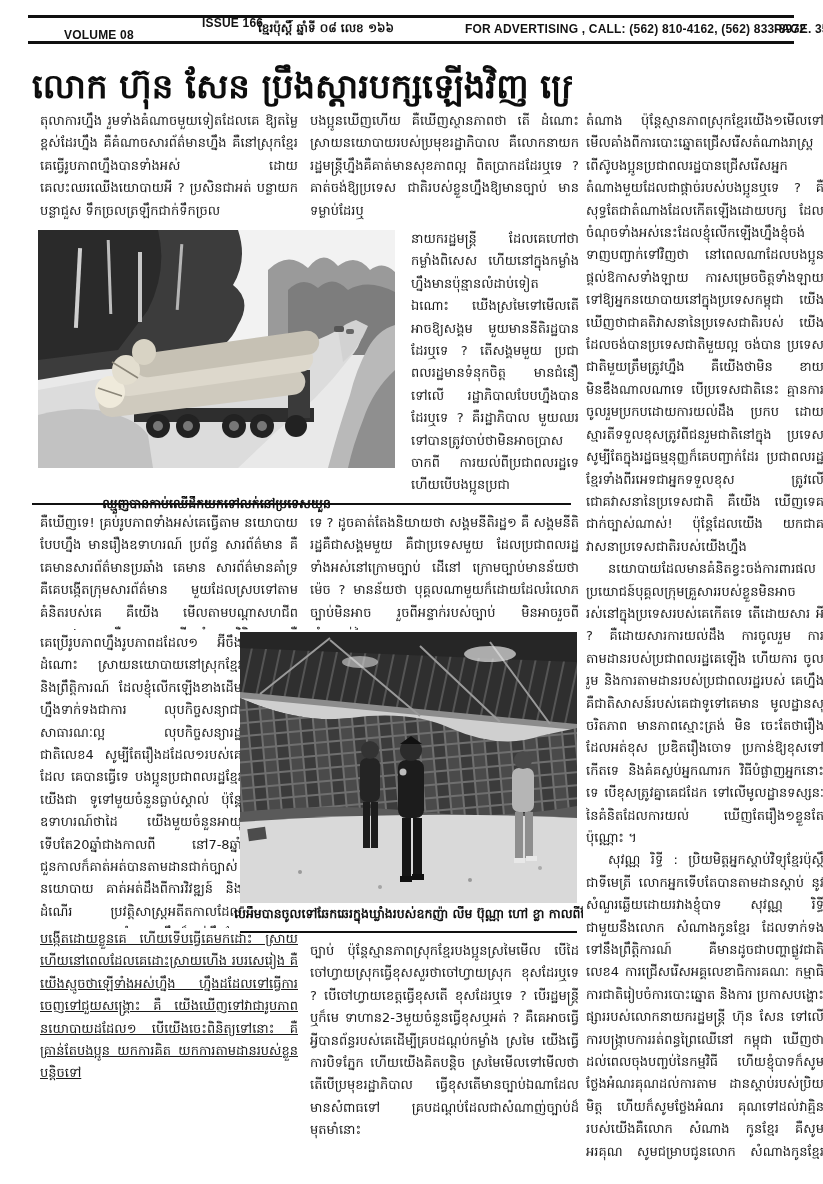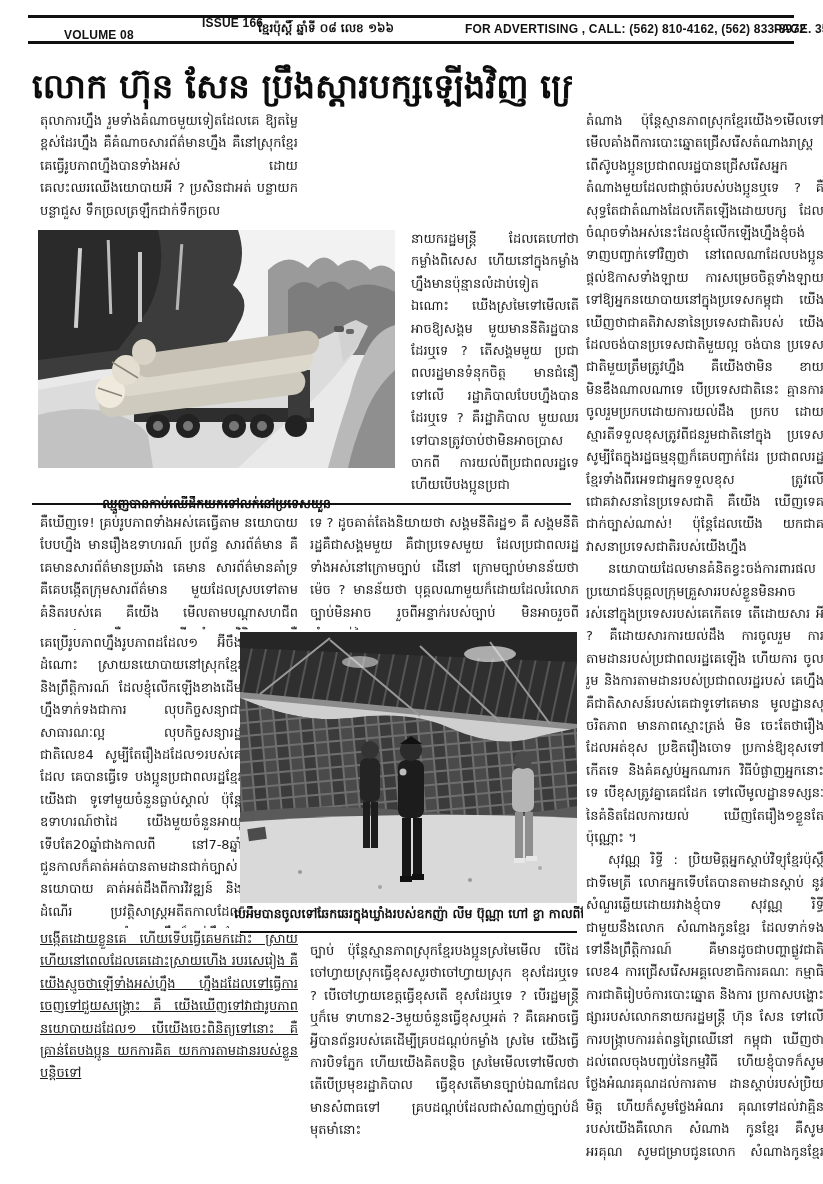--- a/index.html
+++ b/index.html
@@ -39,20 +39,21 @@
   <div class="abs headline" style="left:32px;top:58px;width:540px;height:58px;">លោក ហ៊ុន សែន ប្រឹងស្តារបក្សឡើងវិញ ក្រោយពេល...</div>
 
   <div class="abs body-col" style="left:578px;top:110px;width:238px;height:1052px;">
     <p class="noindent">តំណាង ប៉ុន្តែស្មានភាពស្រុកខ្មែរយើង១មើលទៅ មើលគាំងពីការបោះឆ្នោតជ្រើសរើសតំណាងរាស្ត្រ ពើស៊ូបងប្អូនប្រជាពលរដ្ឋបានជ្រើសរើសអ្នក តំណាងមួយដែលជាផ្តាច់របស់បងប្អូនឬទេ ? គឺ សុទ្ធតែជាតំណាងដែលកើតឡើងដោយបក្ស ដែល ចំណុចទាំងអស់នេះដែលខ្ញុំលើកឡើងហ្នឹងខ្ញុំចង់ ទាញបញ្ជាក់ទៅវិញថា នៅពេលណាដែលបងប្អូន ផ្តល់ឱកាសទាំងឡាយ ការសម្រេចចិត្តទាំងឡាយ ទៅឱ្យអ្នកនយោបាយនៅក្នុងប្រទេសកម្ពុជា យើងឃើញថាជាគតិវាសនានៃប្រទេសជាតិរបស់ យើងដែលចង់បានប្រទេសជាតិមួយល្អ ចង់បាន ប្រទេសជាតិមួយត្រឹមត្រូវហ្នឹង គឺយើងថាមិន ខាយ មិនឌឹងណាលណាទេ បើប្រទេសជាតិនេះ គ្មានការចូលរួមប្រកបដោយការយល់ដឹង ប្រកប ដោយស្មារតីទទួលខុសត្រូវពីជនរួមជាតិនៅក្នុង ប្រទេស សូម្បីតែក្នុងរដ្ឋធម្មនុញ្ញក៏គេបញ្ជាក់ដែរ ប្រជាពលរដ្ឋខ្មែរទាំងពីរអេទជាអ្នកទទួលខុស ត្រូវលើជោគវាសនានៃប្រទេសជាតិ គឺយើង ឃើញទេគជាក់ច្បាស់ណាស់! ប៉ុន្តែដែលយើង យកជាគវាសនាប្រទេសជាតិរបស់យើងហ្នឹង</p>
     <p>នយោបាយដែលមានគំនិតខ្វះចង់ការពារផល ប្រយោជន៍បុគ្គលក្រុមគ្រួសាររបស់ខ្លួនមិនអាច រស់នៅក្នុងប្រទេសរបស់គេកើតទេ តើដោយសារ អី ? គឺដោយសារការយល់ដឹង ការចូលរួម ការ តាមដានរបស់ប្រជាពលរដ្ឋគេឡើង ហើយការ ចូលរួម និងការតាមដានរបស់ប្រជាពលរដ្ឋរបស់ គេហ្នឹងគឺជាតិសាសន៍របស់គេជាទូទៅគេមាន មូលដ្ឋានសុចរិតភាព មានភាពស្មោះត្រង់ មិន ចេះតែថារឿងដែលអត់ខុស ប្រឌិតរឿងចោទ ប្រកាន់ឱ្យខុសទៅកើតទេ និងគំគស្លប់អ្នកណារក វិធីបំផ្លាញអ្នកនោះទេ បើខុសត្រូវគ្នាគេជដែក ទៅលើមូលដ្ឋានទស្សនៈនៃគំនិតដែលការយល់ ឃើញតែរឿង១ខ្លួនតែប៉ុណ្ណោះ ។</p>
     <p><span class="speaker">សុវណ្ណ រិទ្ធី :</span> <span>ប្រិយមិត្តអ្នកស្តាប់វិទ្យុខ្មែរប៉ុស្តិ៍ ជាទីមេត្រី លោកអ្នកទើបតែបានតាមដានស្តាប់ នូវសំណួរឆ្លើយដោយរវាងខ្ញុំបាទ សុវណ្ណ រិទ្ធី ជាមួយនឹងលោក សំណាងកូនខ្មែរ ដែលទាក់ទង ទៅនឹងព្រឹត្តិការណ៍ គឺមានដូចជាបញ្ហាផ្លូវជាតិ លេខ4 ការជ្រើសរើសអគ្គលេខាធិការគណៈ កម្មាធិការជាតិរៀបចំការបោះឆ្នោត និងការ ប្រកាសបង្ហោះផ្សាររបស់លោកនាយករដ្ឋមន្ត្រី ហ៊ុន សែន ទៅលើការបង្ក្រាបការរត់ពន្ធព្រៃឈើនៅ កម្ពុជា ឃើញថាដល់ពេលចុងបញ្ចប់នៃកម្មវិធី ហើយខ្ញុំបាទក៏សូមថ្លែងអំណរគុណដល់ការតាម ដានស្តាប់របស់ប្រិយមិត្ត ហើយក៏សូមថ្លែងអំណរ គុណទៅដល់វាគ្មិនរបស់យើងគឺលោក សំណាង កូនខ្មែរ គឺសូមអរគុណ សូមជម្រាបជូនលោក សំណាងកូនខ្មែរ បាទ! ?</span></p>
 
   </div>
 
   <div class="abs body-col" style="left:32px;top:110px;width:258px;height:116px;">តុលាការហ្នឹង រួមទាំងគំណាចមួយទៀតដែលគេ ឱ្យតម្លៃខ្ពស់ដែរហ្នឹង គឺគំណាចសារព័ត៌មានហ្នឹង គឺនៅស្រុកខ្មែរគេធ្វើរូបភាពហ្នឹងបានទាំងអស់ ដោយគេលះឈរឈើងយោបាយអី ? ប្រសិនជាអត់ បន្លាយកបន្លាជួស ទឹកច្រលត្រឡឹកជាក់ទឹកច្រល</div>
+  <div class="abs body-col" style="left:302px;top:110px;width:269px;height:116px;">បងប្អូនឃើញហើយ គឺឃើញស្ថានភាពថា តើ ដំណោះស្រាយនយោបាយរបស់ប្រមុខរដ្ឋាភិបាល គឺលោកនាយករដ្ឋមន្ត្រីហ្នឹងគឺគាត់មានសុខភាពល្អ ពិតប្រាកដដែរឬទេ ? គាត់ចង់ឱ្យប្រទេស ជាតិរបស់ខ្លួនហ្នឹងឱ្យមានច្បាប់ មានទម្លាប់ដែរឬ</div>
 
   <div class="abs photo" style="left:38px;top:230px;width:357px;height:238px;">
     <svg width="357" height="238" viewBox="0 0 357 238" xmlns="http://www.w3.org/2000/svg">
       <rect width="357" height="238" fill="#e9e9e9"></rect>
       <rect y="0" width="357" height="120" fill="#f2f2f2"></rect>
 
       <path d="M230 40 Q250 20 270 38 Q285 18 300 36 Q318 22 332 40 Q345 30 357 42 L357 120 L230 120 Z" fill="#9a9a9a"></path>
       <path d="M250 60 Q265 45 280 58 Q295 44 310 60 Q330 48 357 62 L357 125 L250 125 Z" fill="#7d7d7d"></path>
 
       <path d="M0 0 L200 0 Q210 30 195 55 Q215 70 200 95 Q190 120 160 128 L120 135 L60 140 L0 150 Z" fill="#3c3c3c"></path>

